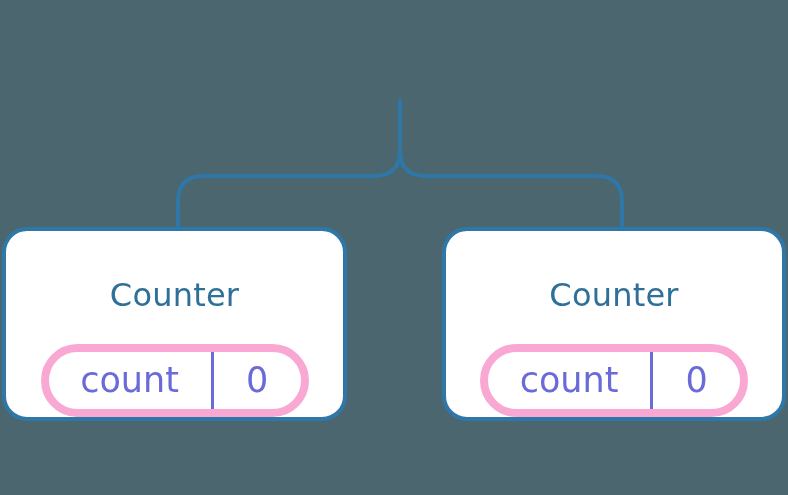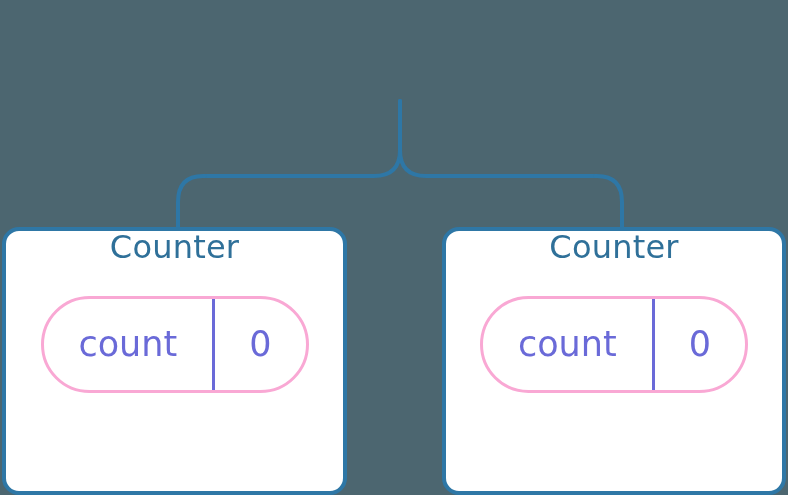--- a/index.html
+++ b/index.html
@@ -55,22 +55,23 @@
   .root-label {
     color: #2f7099;
     font-size: 33px;
     line-height: 1;
     letter-spacing: 0.2px;
   }
 
   
   .child-node {
     top: 227px;
-    height: 268px;
-    border-radius: 17px;
+    height: 194px;
+    border-radius: 25px;
+    padding-top: 48px;
   }
   #child-node-left {
     left: 2px;
     width: 345px;
   }
   #child-node-right {
     left: 442px;
     width: 344px;
   }
   .child-label {
@@ -78,21 +79,21 @@
     font-size: 32px;
     line-height: 1;
     letter-spacing: 0.2px;
   }
 
   
   .state-pill {
     margin-top: 33px;
     width: 268px;
     height: 97px;
-    border: 3px solid #f9a8d4;
+    border: 8px solid #f9a8d4;
     border-radius: 49px;
     box-sizing: border-box;
     display: flex;
     align-items: stretch;
     overflow: hidden;
   }
   .pill-key {
     flex: 0 0 65.5%;
     display: flex;
     align-items: center;

